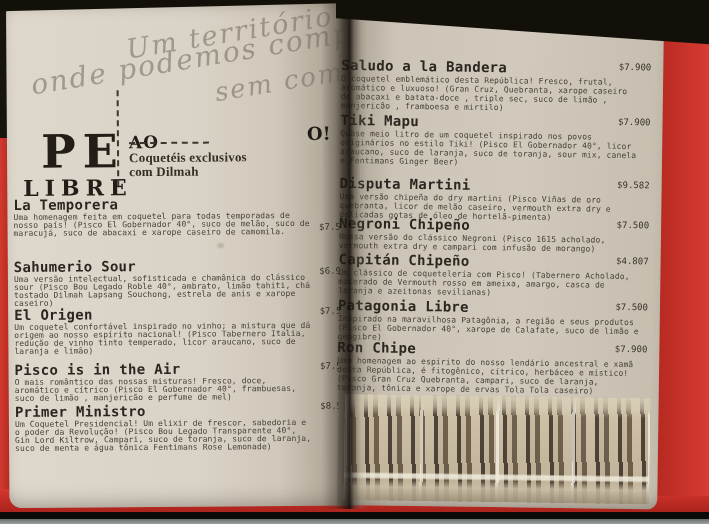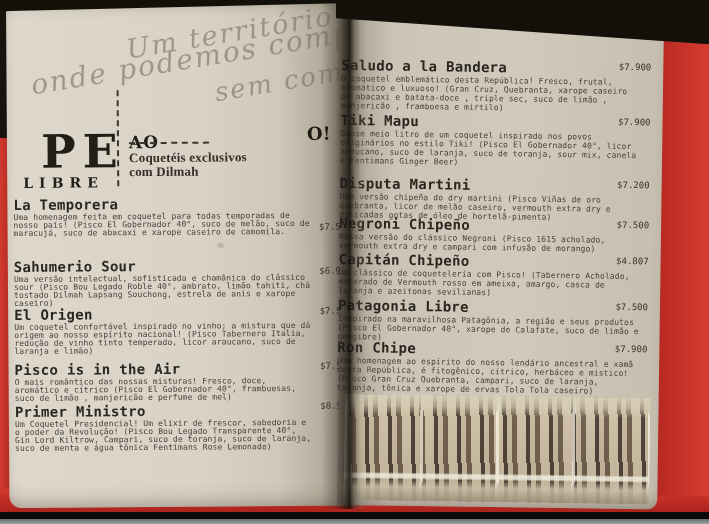--- a/index.html
+++ b/index.html
@@ -34,21 +34,21 @@
   
   .wm{position:absolute;font-family:"DejaVu Serif","Liberation Serif",serif;font-style:italic;
       color:rgba(122,115,102,0.62);white-space:nowrap;transform:rotate(-9deg);transform-origin:0 0;}
   #wm1{left:118px;top:30px;font-size:27px;letter-spacing:2px;}
   #wm2{left:22px;top:64px;font-size:28px;letter-spacing:2px;}
   #wm3{left:206px;top:74px;font-size:26px;letter-spacing:2px;}
   
   .logo{position:absolute;font-family:"DejaVu Serif","Liberation Serif",serif;font-weight:bold;color:#221d17;}
   #logo1{left:18px;top:72px;font-size:46px;letter-spacing:7px;}
   #logo2{left:34px;top:120px;font-size:46px;letter-spacing:7px;}
-  #logo3{left:16px;top:170px;font-size:14px;letter-spacing:6px;}
+  #logo3{left:16px;top:170px;font-size:22px;letter-spacing:6px;}
   #brand-divider{position:absolute;left:110px;top:86px;height:96px;width:0;border-left:2px dashed #3c362d;}
   #title1{left:122px;top:84px;font-size:17px;letter-spacing:1px;margin-top:44px;}
   #title2{left:122px;top:106px;font-size:17px;letter-spacing:0px;}
   #title-dashes{position:absolute;left:122px;top:138px;width:80px;border-top:2px dashed #3c362d;}
   .tagline{position:absolute;font-weight:bold;color:#332d25;font-size:13px;letter-spacing:0.2px;font-family:Liberation Serif, serif;}
   #tag1{left:122px;top:146px;}
   #tag2{left:122px;top:160px;}
   #fragment-o{position:absolute;left:300px;top:120px;font-family:"DejaVu Serif",serif;font-weight:bold;
               font-size:18px;color:#1d1913;}
   
@@ -189,21 +189,21 @@
 araucano, suco de laranja, suco de toranja, sour mix, canela
 e Fentimans Ginger Beer)</span>
           <span class="price">$7.900</span>
         </div>
 
         <div class="menu-item">
           <span class="item-name">Disputa Martini</span>
           <span class="item-desc">Uma versão chipeña do dry martini (Pisco Viñas de oro
 quebranta, licor de melão caseiro, vermouth extra dry e
 delicadas gotas de óleo de hortelã-pimenta)</span>
-          <span class="price">$7.200</span>
+          <span class="price">$9.582</span>
         </div>
 
         <div class="menu-item">
           <span class="item-name">Negroni Chipeño</span>
           <span class="item-desc">Nossa versão do clássico Negroni (Pisco 1615 acholado,
 vermouth extra dry e campari com infusão de morango)</span>
           <span class="price">$7.500</span>
         </div>
 
         <div class="menu-item">

